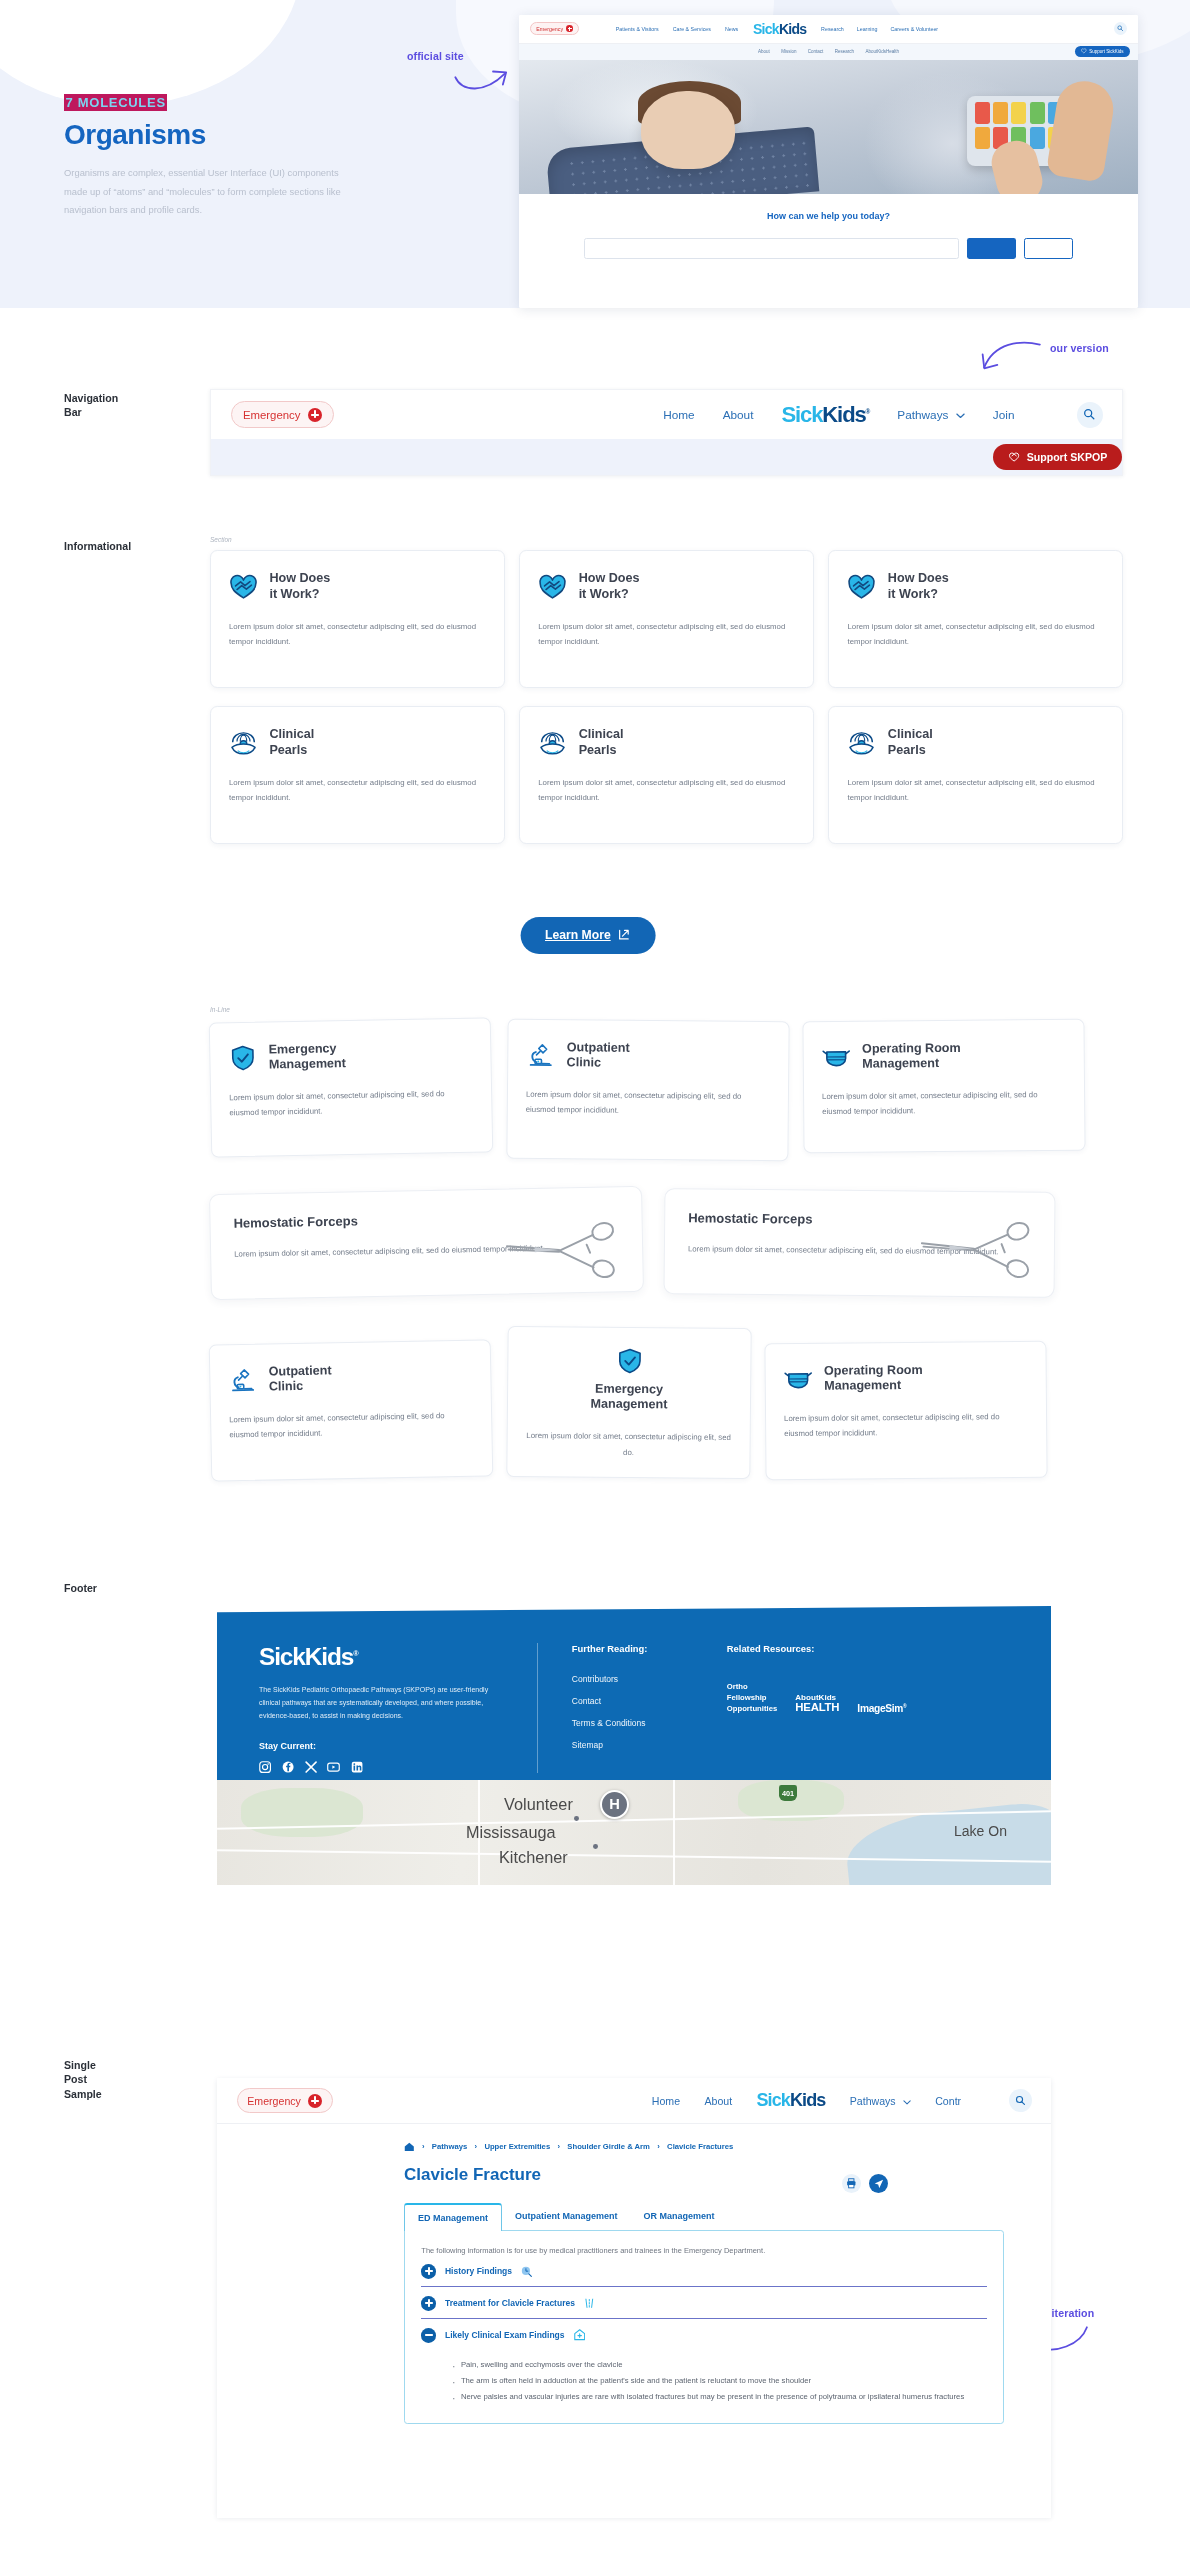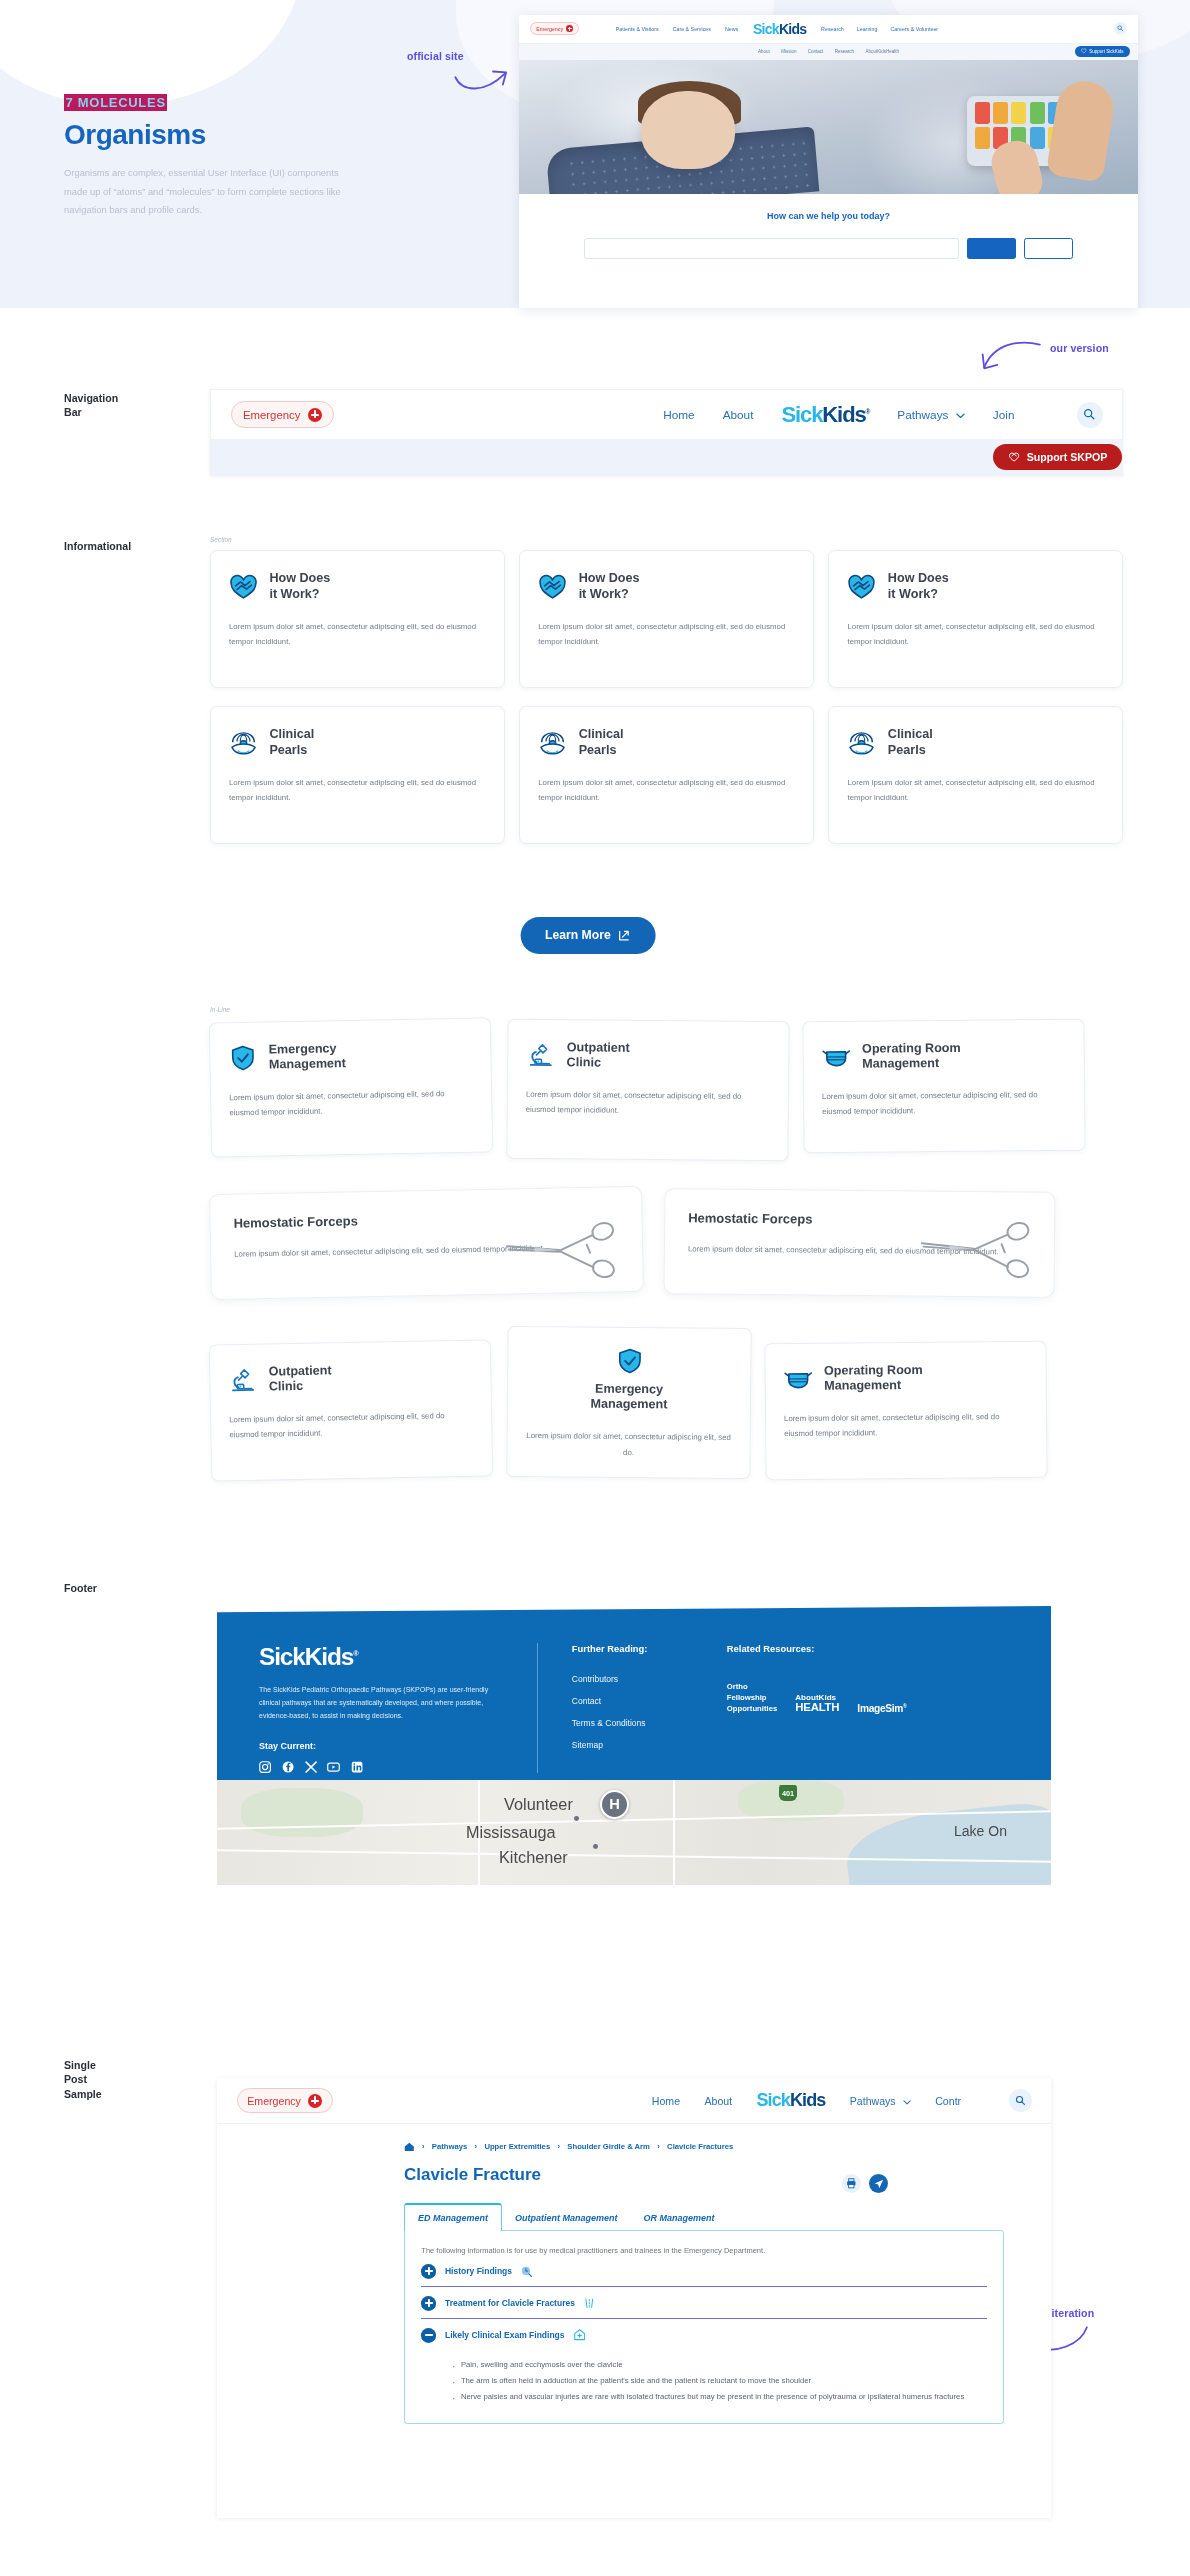--- a/index.html
+++ b/index.html
@@ -217,21 +217,21 @@
   }
   .card-body {
     margin-top:16.3px; font-size:7.8px; line-height:1.95; color:#737c8a;
   }
   .ico { width:29px; height:26px; flex:none; }
 
   .learnmore {
     position:absolute; left:588px; top:917px; transform:translateX(-50%);
     background:#1266b5; color:#fff; border-radius:19.5px;
     padding:11.4px 24.4px; font-size:12.2px; font-weight:700;
-    display:flex; align-items:flex-end; gap:7.3px;
+    display:flex; align-items:flex-start; gap:7.3px;text-decoration:underline;
   }
 
   
   .tilt-a { transform:rotate(-1.1deg); }
   .tilt-b { transform:rotate(.55deg); }
   .tilt-c { transform:rotate(-.5deg); }
 
   .forceps-card {
     background:#fff; border:0.8px solid #eceff4; border-radius:9.8px;
     box-shadow:0 2.4px 8.1px rgba(30,50,90,.06); padding:21px 23px;
@@ -311,21 +311,21 @@
   }
   .post-body { padding:18px 0 0 187px; position:relative; }
   .crumb { display:flex; align-items:center; gap:7.3px; font-size:7.7px; color:#1266b5; font-weight:700; }
   .crumb .sep { color:#1266b5; font-weight:700; }
   .post-h1 { margin-top:13px; font-size:17px; font-weight:800; color:#1266b5; }
   .post-actions { position:absolute; right:163px; top:50px; display:flex; gap:8.1px; }
   .act-btn {
     width:19px; height:19px; border-radius:50%; background:#e9f2fa;
     display:flex; align-items:center; justify-content:center;
   }
-  .tabs { margin-top:18px; display:flex; align-items:flex-end;font-style:italic; }
+  .tabs { margin-top:18px; display:flex; align-items:flex-start; }
   .tab {
     font-size:9px; font-weight:700; color:#1266b5; padding:8.1px 13px;
   }
   .tab.active {
     border:0.8px solid #6ec6e8; border-bottom:none; border-top:2.4px solid #29b6e8;
     border-radius:3.3px 3.3px 0 0; background:#fff;
   }
   .tabpanel {
     border:0.8px solid #9fd9ef; border-radius:0 3.3px 3.3px 3.3px;
     padding:14.7px 16.3px 18px; width:600px; margin-top:-0.8px;

